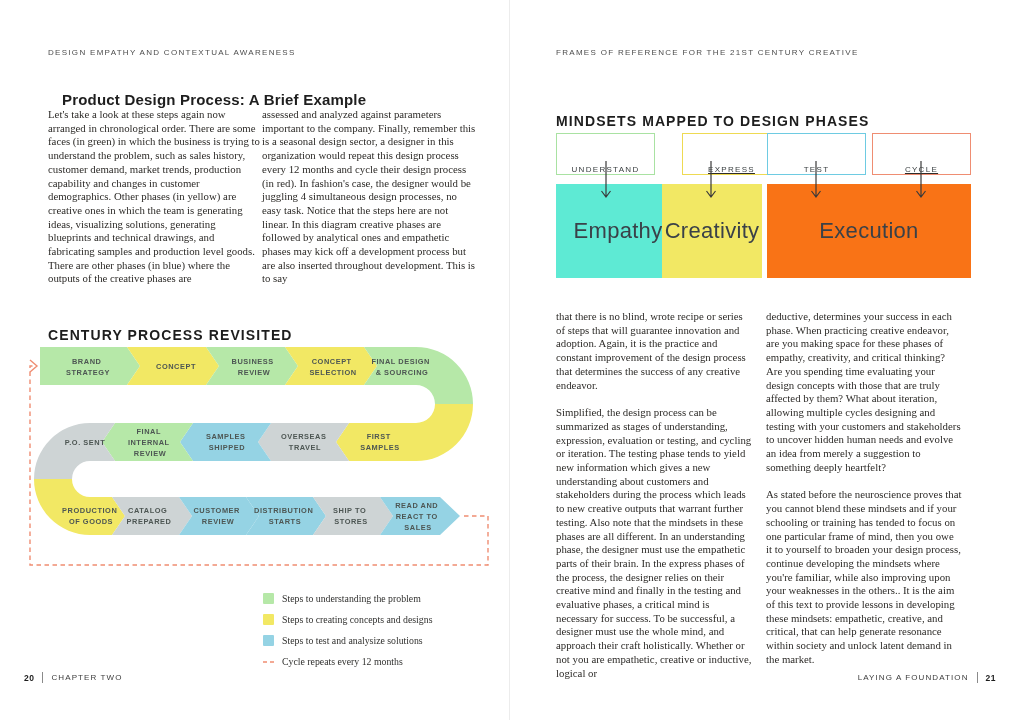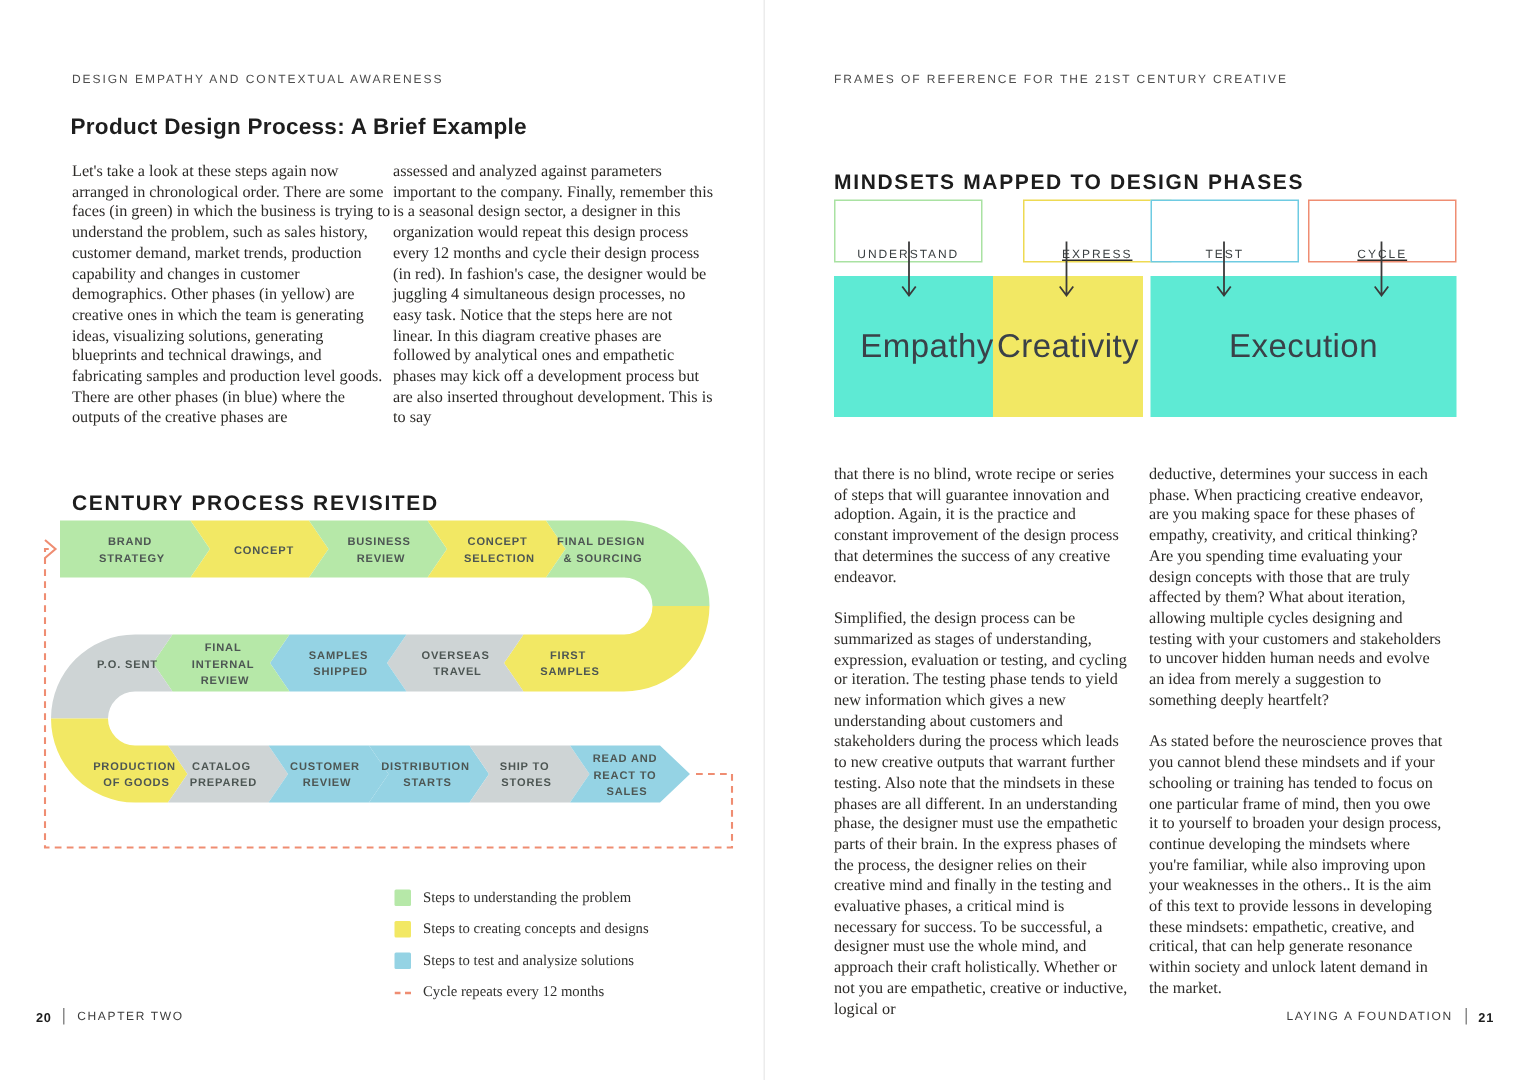--- a/index.html
+++ b/index.html
@@ -2,21 +2,21 @@
 <html><head>
 <meta charset="utf-8">
 <style>
   html,body{margin:0;padding:0;background:#fff;}
   .spread{position:relative;width:1020px;height:720px;background:#ffffff;overflow:hidden;
           font-family:"Liberation Sans",sans-serif;color:#2e2c2a;}
   .gutter{position:absolute;left:509px;top:0;width:1px;height:720px;background:#ececec;}
   .running-head{position:absolute;top:48px;font-size:8px;letter-spacing:1.3px;color:#4d4d4d;}
   .rh-left{left:48px;}
   .rh-right{left:556px;}
-  .page-title{position:absolute;left:47px;top:76px;margin:0;font-size:15px;font-weight:700;
+  .page-title{position:absolute;left:47px;top:76px;margin:15px;font-size:15px;font-weight:700;
               letter-spacing:.2px;color:#1e1e1e;}
   .body-col{position:absolute;font-family:"Liberation Serif",serif;font-size:10.8px;
             line-height:13.7px;color:#2d2b28;}
   .col-l1{left:48px;top:108px;width:212px;}
   .col-l2{left:262px;top:108px;width:214px;}
   .col-r1{left:556px;top:310px;width:198px;}
   .col-r2{left:766px;top:310px;width:196px;}
   .body-col p{margin:0 0 14px 0;}
   .section-head{position:absolute;font-size:14px;font-weight:700;letter-spacing:1.1px;color:#1d1d1d;}
   .sh-diagram{left:48px;top:327px;}
@@ -194,21 +194,21 @@
   <div class="mbox" style="left: 872px; width: 97px; border-color: rgb(239, 141, 114); text-decoration: underline;">
     <span class="mbox-label">CYCLE</span>
   </div>
 
   <div class="mblock" style="left: 556px; width: 124px; background-color: #5eead4;">
     <span class="mblock-label">Empathy</span>
   </div>
   <div class="mblock" style="left: 662px; width: 100px; background-color: rgb(242, 232, 100);">
     <span class="mblock-label">Creativity</span>
   </div>
-  <div class="mblock" style="left: 767px; width: 204px; background-color: #5eead4;">
+  <div class="mblock" style="left: 767px; width: 204px; background-color: #f97316;">
     <span class="mblock-label">Execution</span>
   </div>
 
   <svg class="marrows" width="416" height="80" viewBox="0 0 416 80">
     <g stroke="#3a3a3a" stroke-width="1.2" fill="none">
       <path d="M50,28 L50,64 M45.5,58 L50,64 L54.5,58"></path>
       <path d="M155,28 L155,64 M150.5,58 L155,64 L159.5,58"></path>
       <path d="M260,28 L260,64 M255.5,58 L260,64 L264.5,58"></path>
       <path d="M365,28 L365,64 M360.5,58 L365,64 L369.5,58"></path>
     </g>

